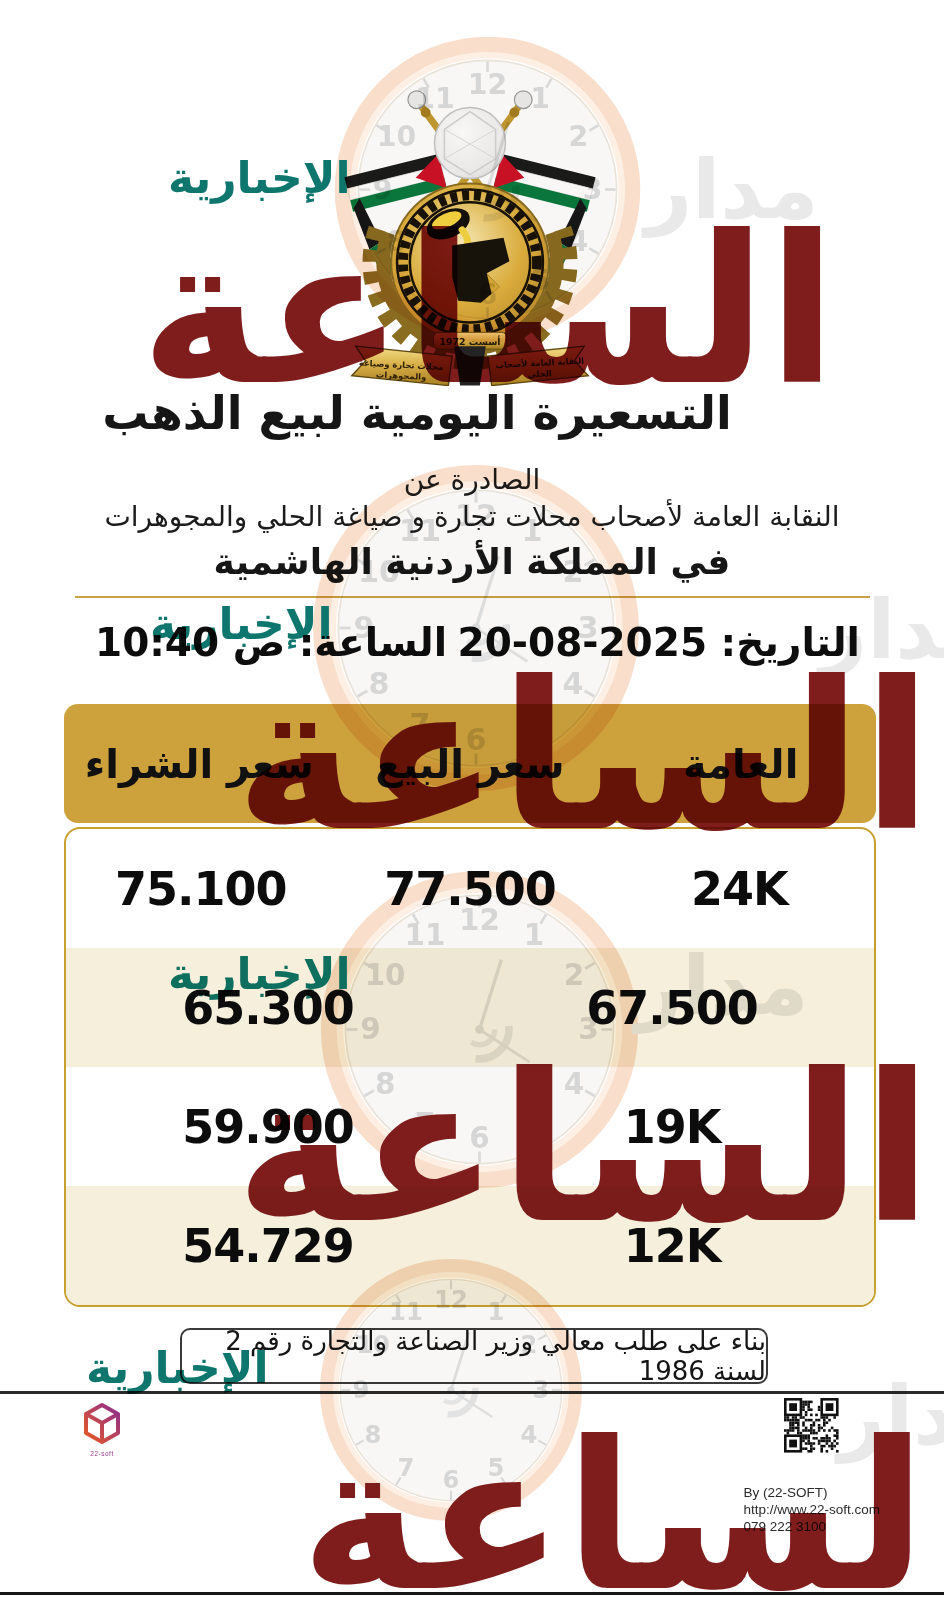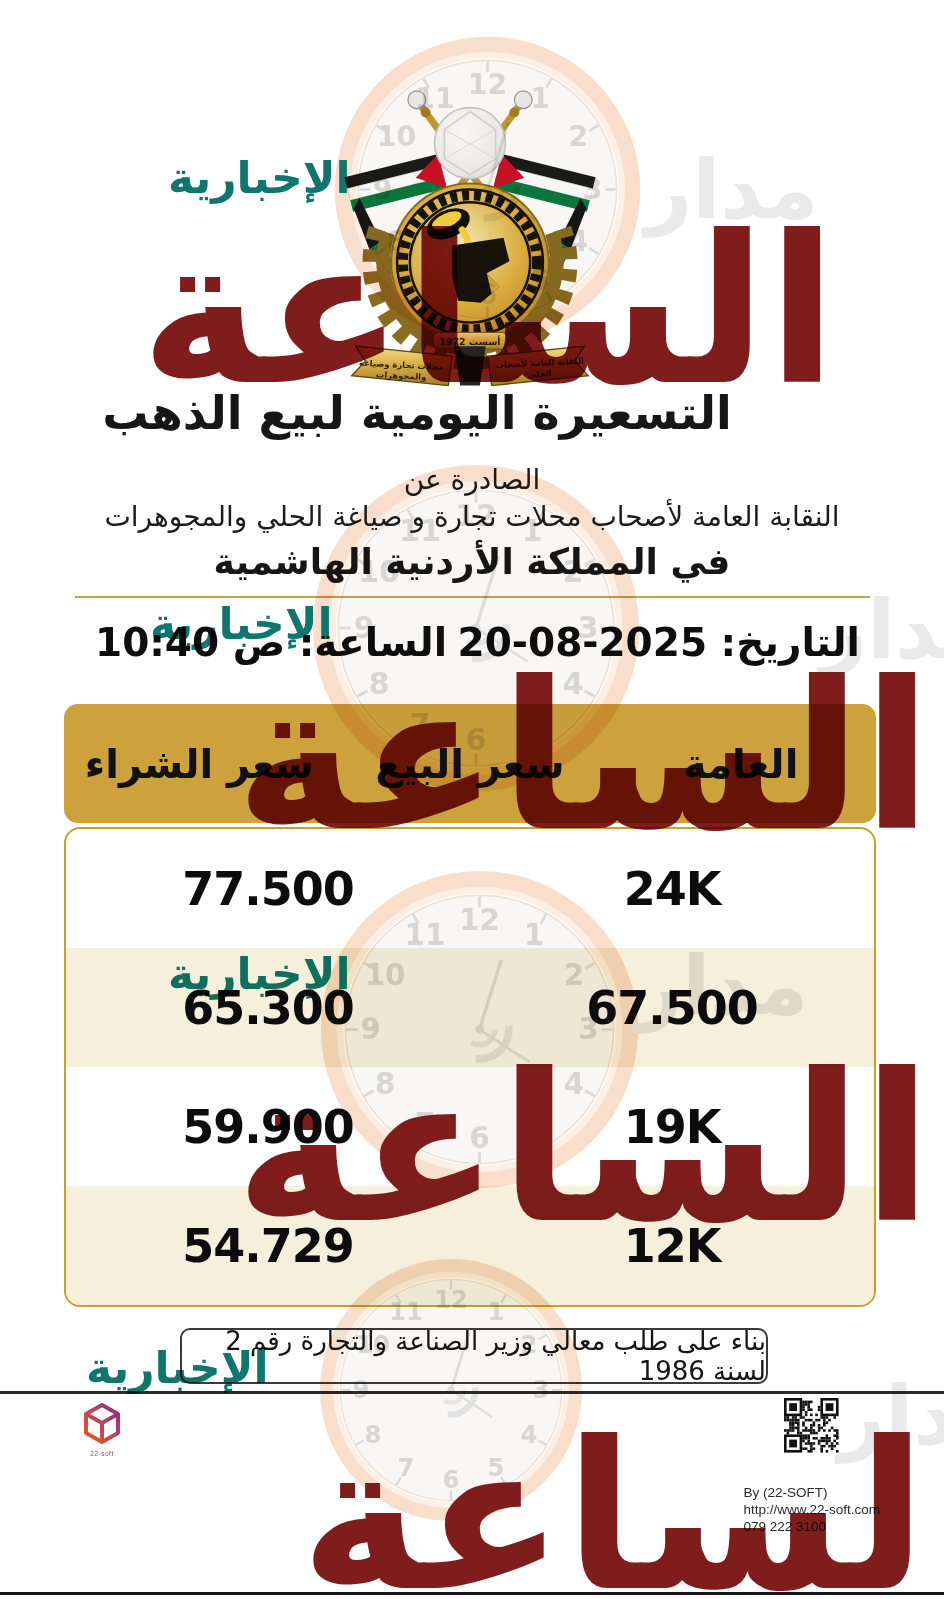--- a/index.html
+++ b/index.html
@@ -185,20 +185,21 @@
     <div class="gtable">
       <div class="gtable-header">
         <div class="hcell">العامة</div>
         <div class="hcell">سعر البيع</div>
         <div class="hcell">سعر الشراء</div>
       </div>
       <div class="gtable-body">
         <div class="grow">
           <div class="cell">24K</div>
           <div class="cell">77.500</div>
+          <div class="cell">75.100</div>
         </div>
         <div class="grow beige">
           <div class="cell">67.500</div>
           <div class="cell">65.300</div>
         </div>
         <div class="grow">
           <div class="cell">19K</div>
           <div class="cell">59.900</div>
         </div>
         <div class="grow beige">

